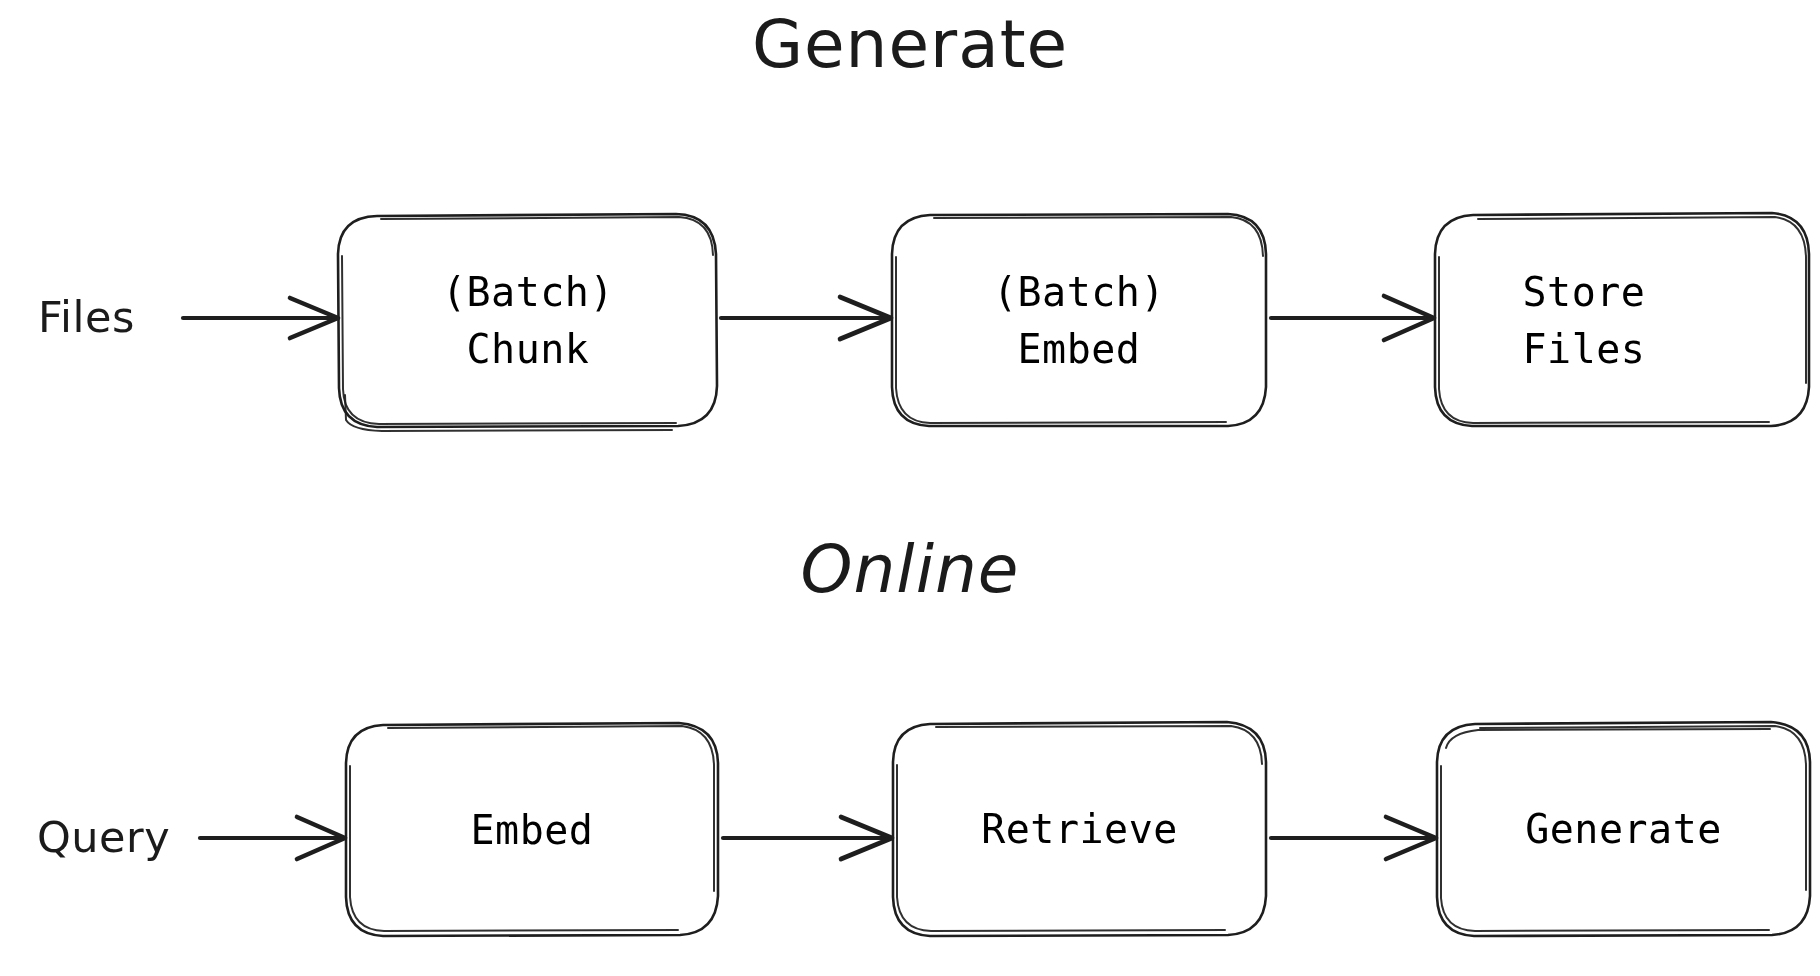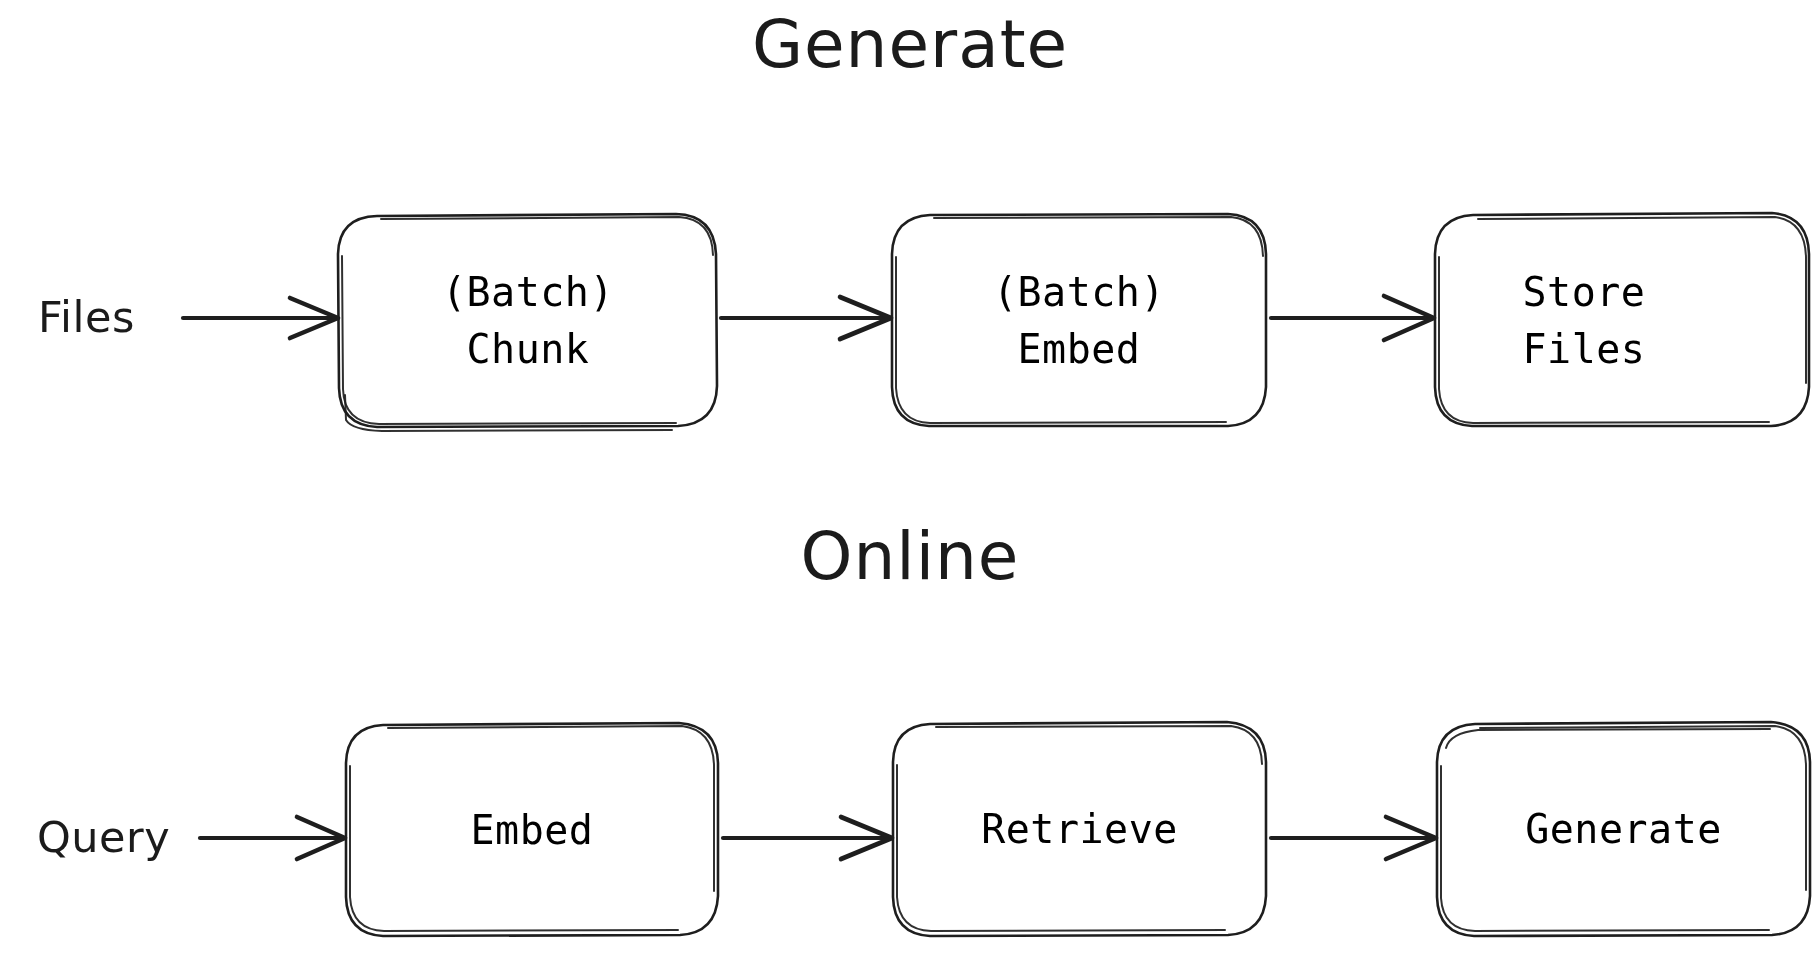--- a/index.html
+++ b/index.html
@@ -177,21 +177,21 @@
     </div>
   </div>
 
   <div class="node-box" style="left:1435px; top:215px; width:298px; height:212px;">
     <div class="node-label">
       <div>Store</div>
       <div>Files</div>
     </div>
   </div>
 
-  <div class="txt section-title" style="top:518px;">Online</div>
+  <div class="txt section-title" style="top:531px;font-style:italic;">Online</div>
 
   <div class="txt edge-label" style="left:16px; top:812px;margin-left:21px;">Query</div>
 
   <div class="node-box" style="left:346px; top:723px; width:372px; height:214px;">
     <div class="node-label">Embed</div>
   </div>
 
   <div class="node-box" style="left:1437px; top:722px; width:373px; height:214px;">
     <div class="node-label">Generate</div>
   </div>

